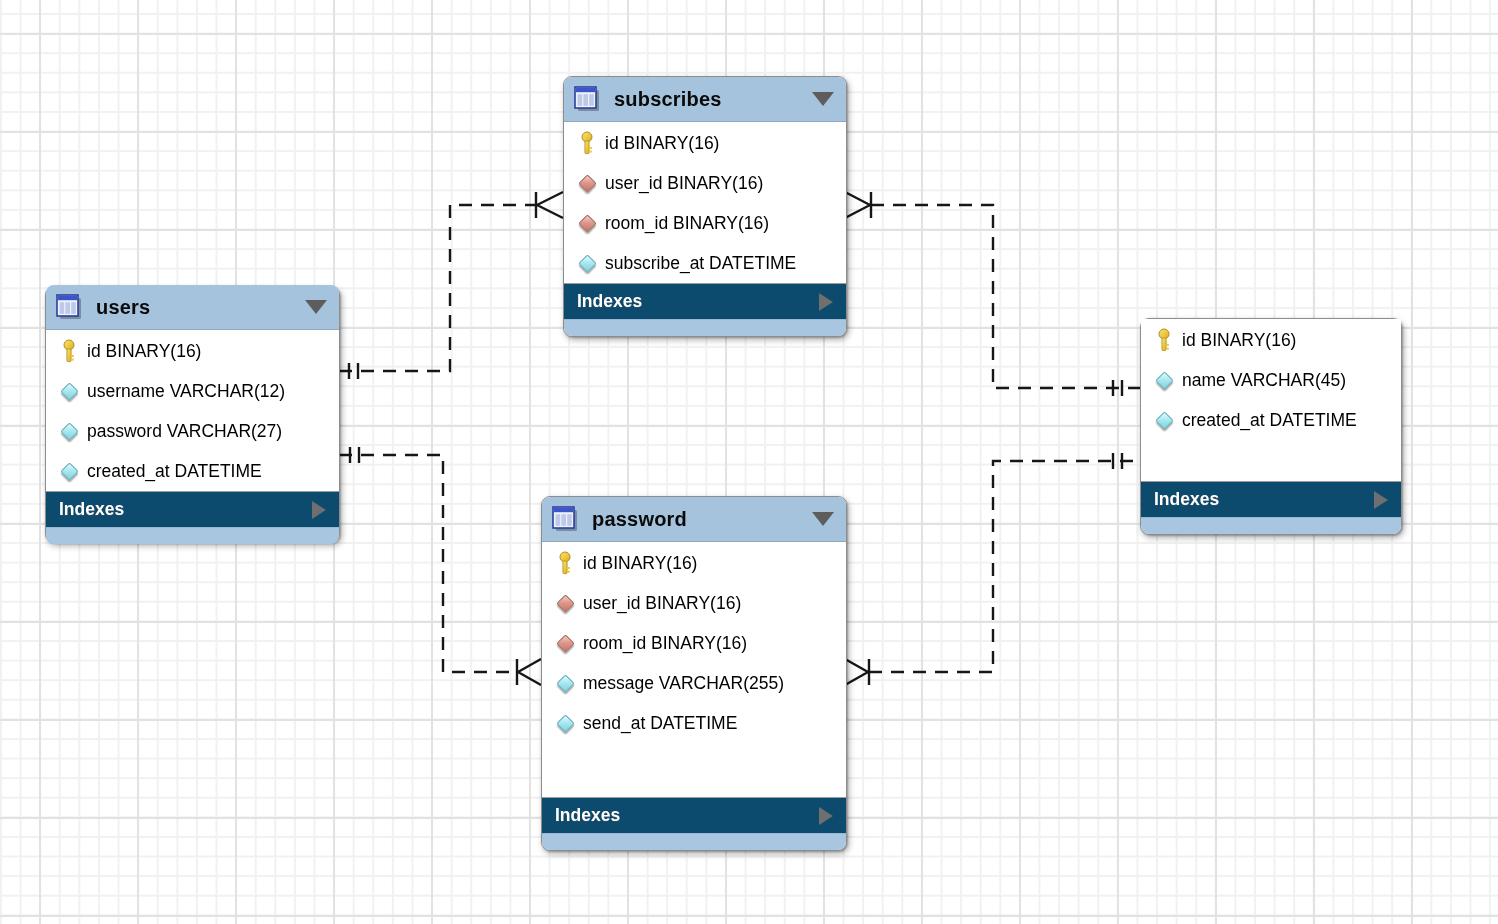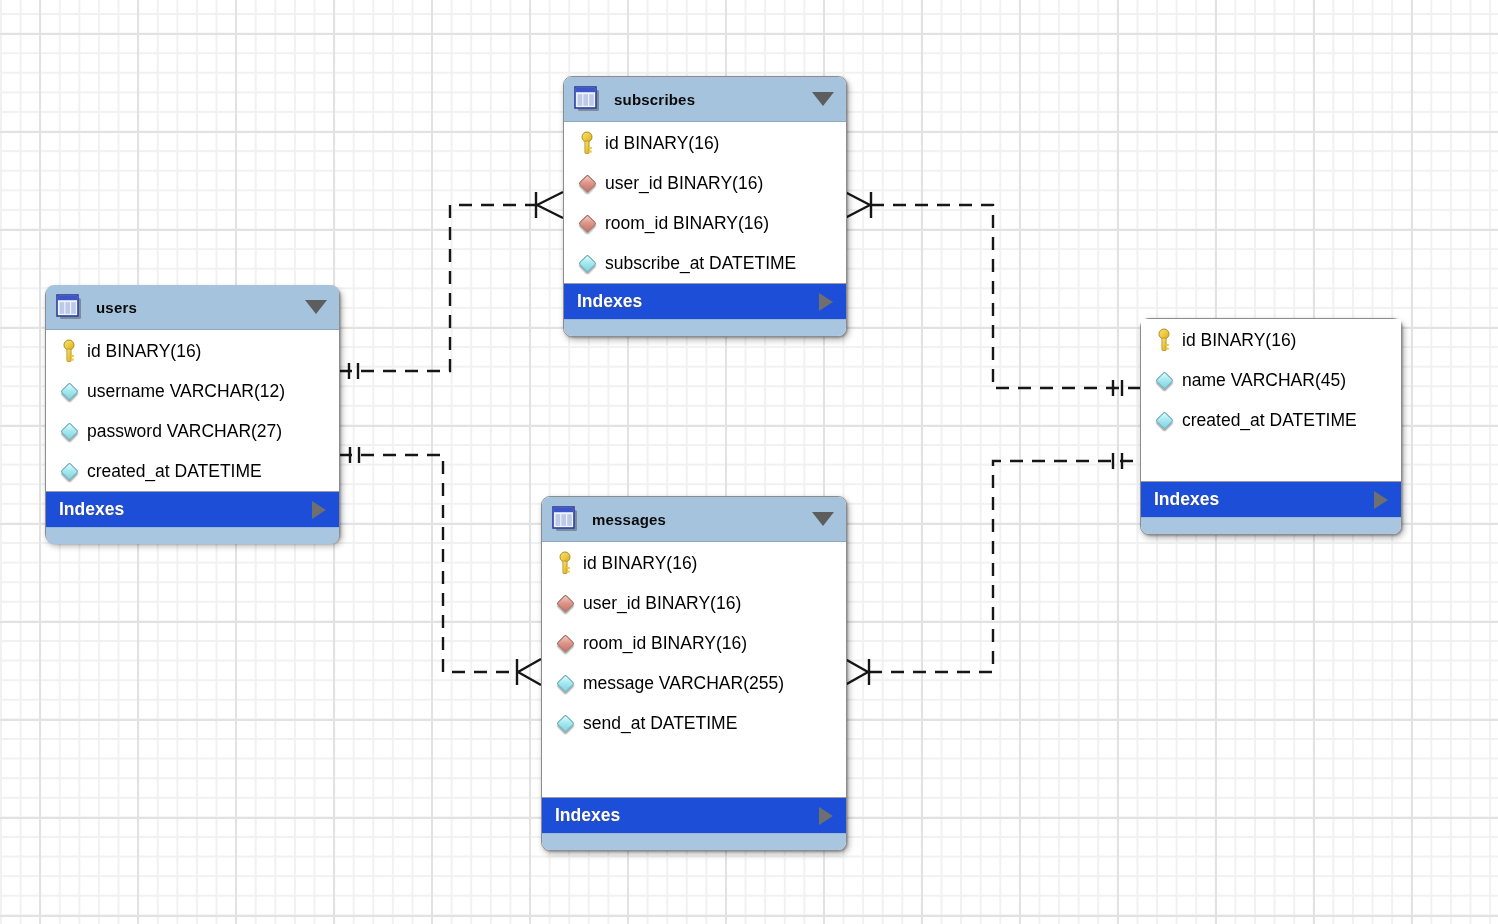--- a/index.html
+++ b/index.html
@@ -28,34 +28,34 @@
     box-shadow:2px 3px 6px rgba(0,0,0,.30), 1px 1px 2px rgba(0,0,0,.25);
   }
   .tbl-header{
     height:44px;flex:0 0 44px;
     background:#a6c3dd;
     display:flex;align-items:center;
     padding:0 12px 0 10px;gap:13px;
     border-bottom:1px solid #8fa8c0;
     border-radius:8px 8px 0 0;
   }
-  .tbl-title{font-weight:bold;font-size:15px;color:#0a0a0a;flex:1;letter-spacing:.2px;}
+  .tbl-title{font-weight:bold;font-size:20px;color:#0a0a0a;flex:1;letter-spacing:.2px;}
   .hdr-tri{width:0;height:0;border-left:11px solid transparent;border-right:11px solid transparent;border-top:14px solid #5d5d5d;cursor:pointer;}
   .tbl-body{flex:1 1 auto;background:#fff;padding-top:1px;}
   .tbl-row{height:40px;display:flex;align-items:center;padding-left:15px;gap:10px;font-size:17.5px;color:#000;}
   .icon-slot{width:16px;display:flex;align-items:center;justify-content:center;flex:0 0 16px;}
   .dia{
     width:11px;height:11px;transform:rotate(45deg);border-radius:2px;
     box-shadow:1.5px 1.5px 1.5px rgba(0,0,0,.35);
   }
   .dia.fk{background:linear-gradient(135deg,#f6d2ca 0%,#de978b 45%,#c97466 100%);border:1px solid #9c5a4e;}
   .dia.attr{background:linear-gradient(135deg,#e6fcfc 0%,#a8e9f0 45%,#7fd4e0 100%);border:1px solid #58a8b8;}
   .tbl-indexes{
     height:35px;flex:0 0 35px;
-    background:#1d4ed8;border-top:1px solid #9c9c9c;
+    background:#0c4a6e;border-top:1px solid #9c9c9c;
     display:flex;align-items:center;justify-content:space-between;
     padding:0 13px;
     color:#fff;font-weight:bold;font-size:17.5px;
     text-shadow:0 1px 1px rgba(80,80,80,.55);
     cursor:pointer;
   }
   .idx-tri{width:0;height:0;border-top:9px solid transparent;border-bottom:9px solid transparent;border-left:14px solid #6f6f6f;}
   .tbl-footer{height:16px;flex:0 0 16px;background:#a9c6e0;border-top:1px solid #9ab7d3;border-radius:0 0 8px 8px;}
 
   
@@ -211,21 +211,21 @@
     <span class="icon-slot" style="flex-basis:27px;width:27px">
       <svg width="27" height="27" viewBox="0 0 27 27">
           <rect x="4" y="4" width="21" height="21" rx="1.5" fill="rgba(40,40,40,0.35)"></rect>
           <rect x="1" y="1" width="21" height="21" fill="#eef2fb" stroke="#2c3f9e" stroke-width="1.6"></rect>
           <rect x="1.8" y="1.8" width="19.4" height="4.4" fill="#3c55c8"></rect>
           <rect x="3.6" y="8.2" width="4.6" height="11.6" fill="#bcc9e8"></rect>
           <rect x="9.4" y="8.2" width="4.6" height="11.6" fill="#bcc9e8"></rect>
           <rect x="15.2" y="8.2" width="4.6" height="11.6" fill="#bcc9e8"></rect>
         </svg>
     </span>
-    <span class="tbl-title">messages</span>
+    <span class="tbl-title">password</span>
     <span class="hdr-tri"></span>
   </div>
   <div class="tbl-body">
     <div class="tbl-row">
       <span class="icon-slot">
           <svg width="14" height="24" viewBox="0 0 14 24">
             <circle cx="7" cy="6" r="5" fill="url(#keygrad)" stroke="#b08f1f"></circle>
             <rect x="4.9" y="10" width="4.2" height="12.6" rx="1" fill="url(#keygrad)" stroke="#b08f1f" stroke-width="0.8"></rect>
             <rect x="8.6" y="16" width="3.2" height="2" fill="#edc73e"></rect>
             <rect x="8.6" y="19.6" width="3.2" height="2" fill="#edc73e"></rect>

